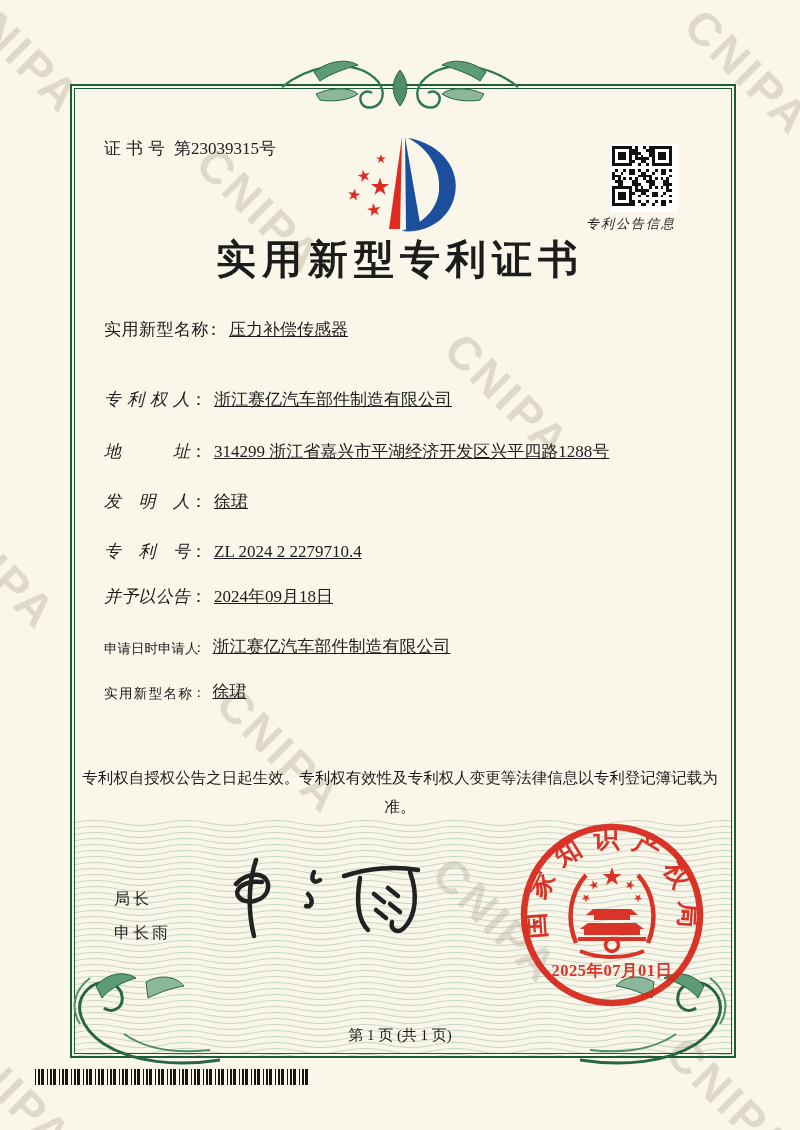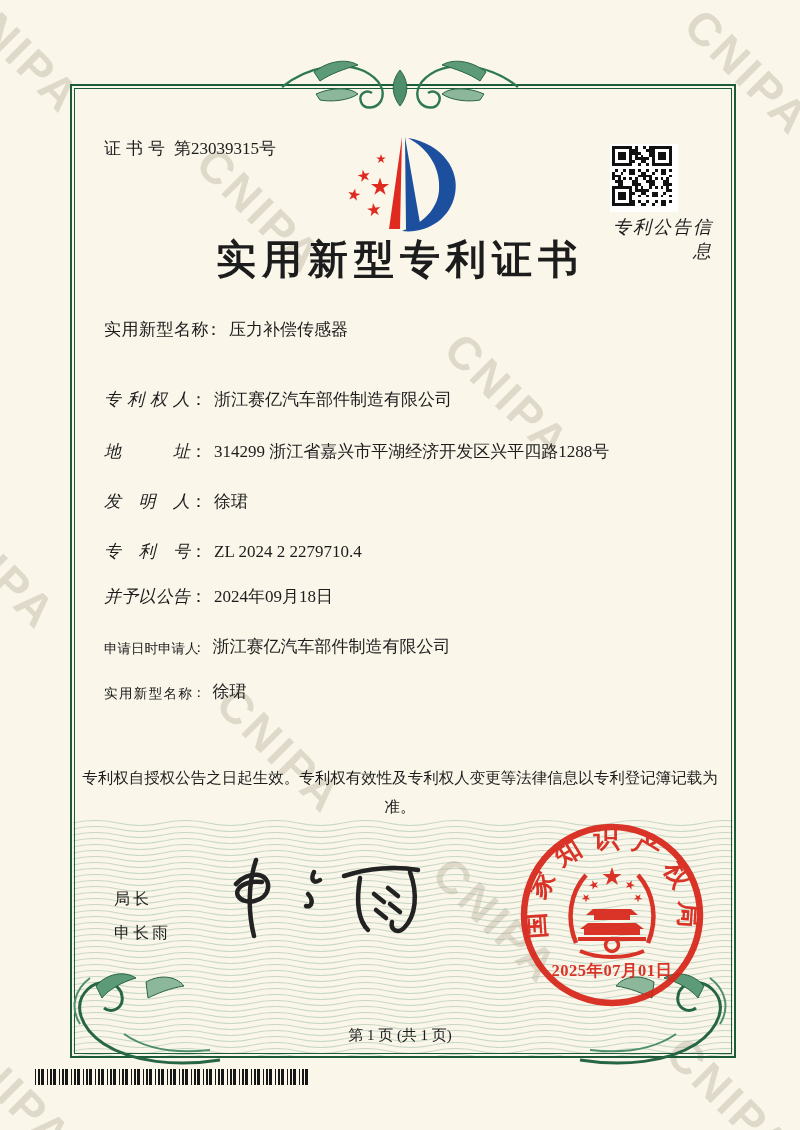--- a/index.html
+++ b/index.html
@@ -33,33 +33,33 @@
     content:"";position:absolute;inset:2px;border:1px solid #1d5c3a;
   }
   .ornament{z-index:4;}
 
   
   #cert-no{left:104px;top:137px;font-size:17px;z-index:5;}
   #cert-no .pfx{letter-spacing:5px;margin-right:4px;}
   #logo{left:342px;top:131px;width:126px;height:104px;z-index:5;}
   #qr-wrap{left:610px;top:144px;width:64px;height:64px;background:#fff;padding:2px;z-index:5;}
   #qr-wrap svg{width:60px;height:60px;display:block;shape-rendering:crispEdges;}
-  #qr-caption{left:601px;top:215px;width:112px;text-align:right;font-size:18px;
+  #qr-caption{left:586px;top:215px;width:112px;text-align:left;font-size:13px;
     letter-spacing:2px;font-style:italic;z-index:5;}
   #doc-title{left:0;top:232px;width:800px;text-align:center;font-size:40px;font-weight:bold;
     letter-spacing:6px;z-index:5;}
 
   
   .row{position:absolute;left:104px;width:600px;font-size:17px;z-index:5;white-space:nowrap;}
   .lab{display:inline-block;vertical-align:bottom;}
   .labj{width:86px;text-align:justify;text-align-last:justify;font-style:italic;}
   .lab6{width:101px;letter-spacing:.5px;font-family:Liberation Mono, monospace;}
   .lab7{width:88px;font-size:13.5px;text-align:justify;text-align-last:justify;}
   .colon{display:inline-block;}
-  .row .val{margin-left:7px;}
+  .row .val{margin-left:7px;text-decoration:underline;}
   .col2{position:absolute;left:351px;top:0;}
   #r0{top:318px;} #r1{top:388px;} #r2{top:440px;} #r3{top:490px;}
   #r4{top:540px;} #r5{top:585px;} #r6{top:635px;} #r7{top:680px;}
   #r6 .colon,#r7 .colon{font-size:13.5px;}
 
   
   #statement{left:82px;top:763px;width:636px;z-index:5;font-size:15.5px;line-height:29px;
     text-align:center;}
 
   

